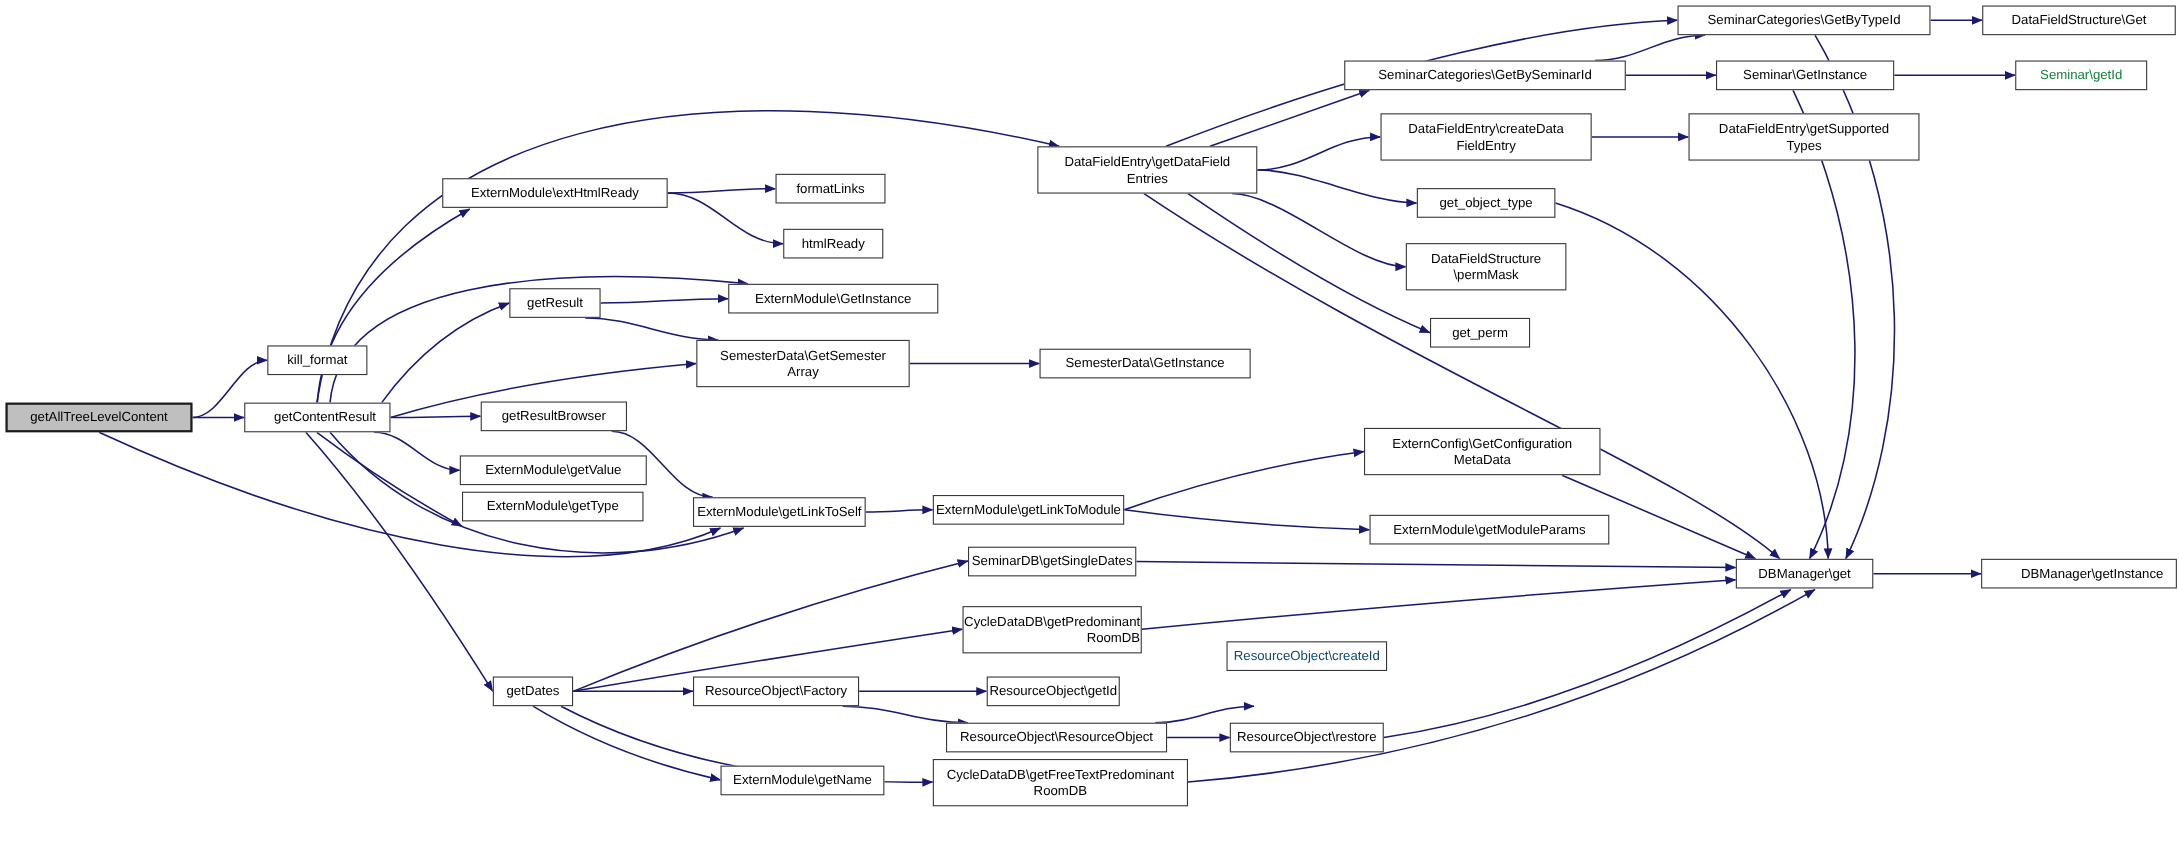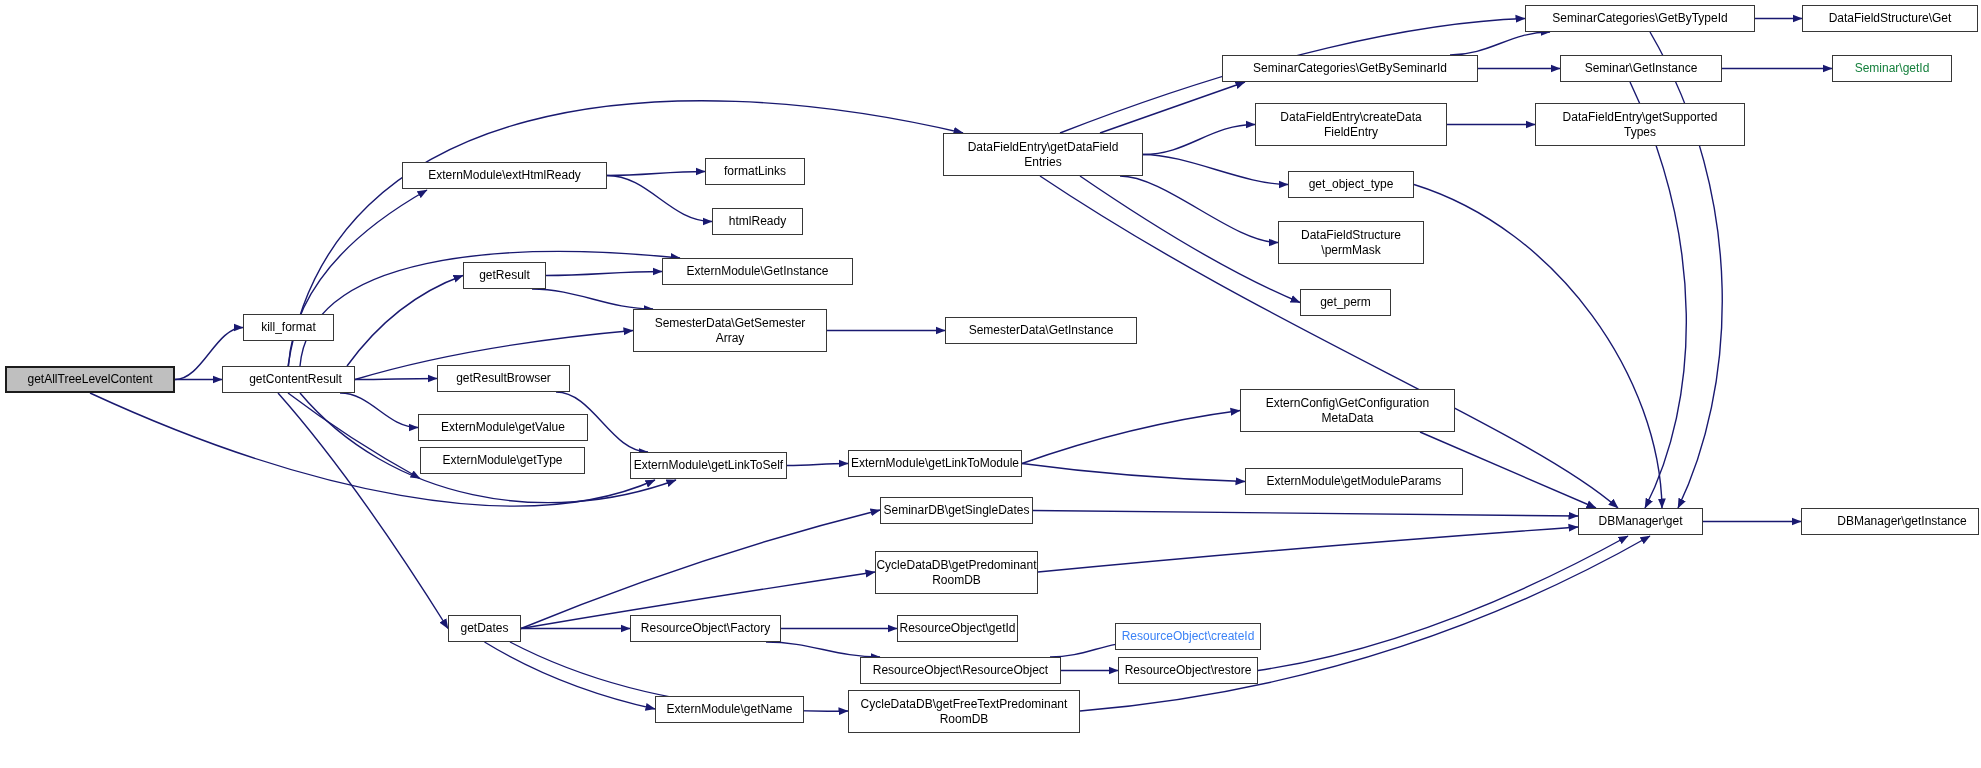--- a/index.html
+++ b/index.html
@@ -119,23 +119,23 @@
     <div class="node" style="left: 1535px; top: 103px; width: 210px; height: 43px; border-color: rgb(55, 55, 55); background: rgb(255, 255, 255); color: rgb(0, 0, 0);">DataFieldEntry\getSupported
 Types</div>
     <div class="node" style="left: 1288px; top: 171px; width: 126px; height: 27px; border-color: rgb(55, 55, 55); background: rgb(255, 255, 255); color: rgb(0, 0, 0);">get_object_type</div>
     <div class="node" style="left: 1278px; top: 221px; width: 146px; height: 43px; border-color: rgb(55, 55, 55); background: rgb(255, 255, 255); color: rgb(0, 0, 0);">DataFieldStructure
 \permMask</div>
     <div class="node" style="left: 1300px; top: 289px; width: 91px; height: 27px; border-color: rgb(55, 55, 55); background: rgb(255, 255, 255); color: rgb(0, 0, 0);">get_perm</div>
     <div class="node" style="left: 1578px; top: 508px; width: 125px; height: 27px; border-color: rgb(55, 55, 55); background: rgb(255, 255, 255); color: rgb(0, 0, 0);">DBManager\get</div>
     <div class="node" style="left: 1801px; top: 508px; width: 178px; height: 27px; border-color: rgb(55, 55, 55); background: rgb(255, 255, 255); color: rgb(0, 0, 0); padding-left: 24px;">DBManager\getInstance</div>
     <div class="node" style="left: 448px; top: 615px; width: 73px; height: 27px; border-color: rgb(55, 55, 55); background: rgb(255, 255, 255); color: rgb(0, 0, 0);">getDates</div>
     <div class="node" style="left: 880px; top: 497px; width: 153px; height: 27px; border-color: rgb(55, 55, 55); background: rgb(255, 255, 255); color: rgb(0, 0, 0);">SeminarDB\getSingleDates</div>
-    <div class="node" style="left: 875px; top: 551px; width: 163px; height: 43px; border-color: rgb(55, 55, 55); background: rgb(255, 255, 255); color: rgb(0, 0, 0);">CycleDataDB\getPredominant
+    <div class="node" style="left: 875px; top: 551px; width: 163px; height: 43px; border-color: rgb(55, 55, 55); background: rgb(255, 255, 255); color: rgb(0, 0, 0); text-align: right;">CycleDataDB\getPredominant
 RoomDB</div>
     <div class="node" style="left: 630px; top: 615px; width: 151px; height: 27px; border-color: rgb(55, 55, 55); background: rgb(255, 255, 255); color: rgb(0, 0, 0);">ResourceObject\Factory</div>
     <div class="node" style="left: 897px; top: 615px; width: 121px; height: 27px; border-color: rgb(55, 55, 55); background: rgb(255, 255, 255); color: rgb(0, 0, 0);">ResourceObject\getId</div>
-    <div class="node" style="left: 1115px; top: 623px; width: 146px; height: 27px; border-color: rgb(55, 55, 55); background: rgb(255, 255, 255); color: #3b82f6;">ResourceObject\createId</div>
+    <div class="node" style="left: 1115px; top: 583px; width: 146px; height: 27px; border-color: rgb(55, 55, 55); background: rgb(255, 255, 255); color: #0c4a6e;">ResourceObject\createId</div>
     <div class="node" style="left: 860px; top: 657px; width: 201px; height: 27px; border-color: rgb(55, 55, 55); background: rgb(255, 255, 255); color: rgb(0, 0, 0);">ResourceObject\ResourceObject</div>
     <div class="node" style="left: 1118px; top: 657px; width: 140px; height: 27px; border-color: rgb(55, 55, 55); background: rgb(255, 255, 255); color: rgb(0, 0, 0);">ResourceObject\restore</div>
     <div class="node" style="left: 655px; top: 696px; width: 149px; height: 27px; border-color: rgb(55, 55, 55); background: rgb(255, 255, 255); color: rgb(0, 0, 0);">ExternModule\getName</div>
     <div class="node" style="left: 848px; top: 690px; width: 232px; height: 43px; border-color: rgb(55, 55, 55); background: rgb(255, 255, 255); color: rgb(0, 0, 0);">CycleDataDB\getFreeTextPredominant
 RoomDB</div>
   </div>
 
 </body></html>

